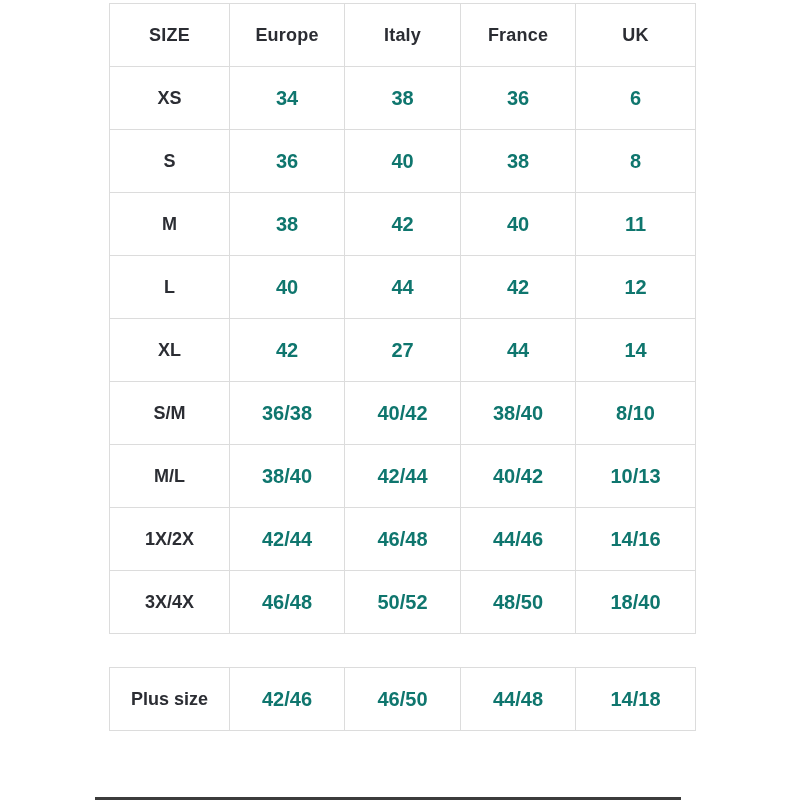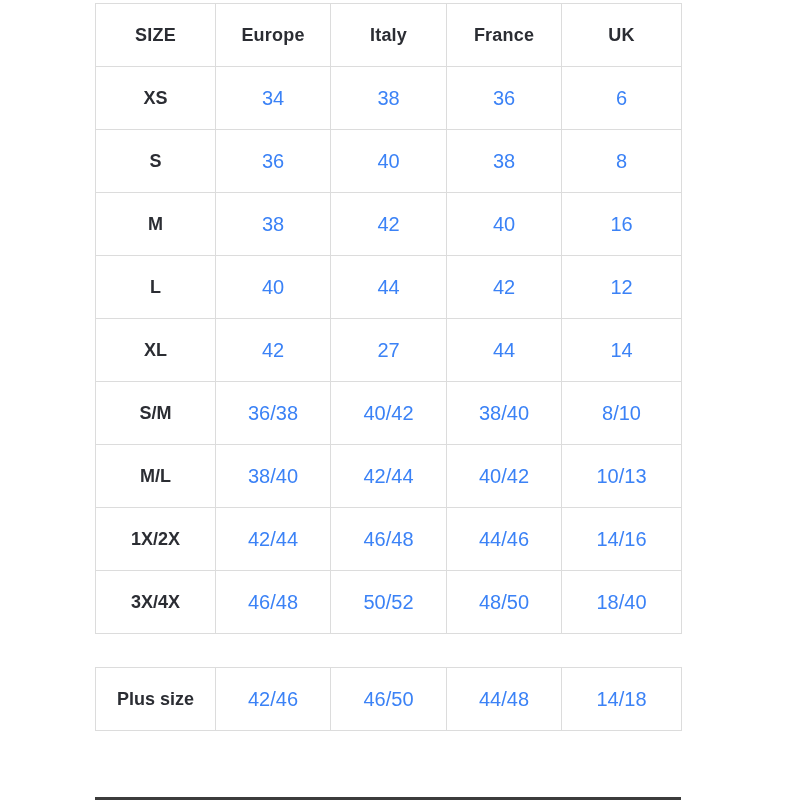--- a/index.html
+++ b/index.html
@@ -10,21 +10,21 @@
   }
   .page {
     position: relative;
     width: 800px;
     height: 800px;
     background: #ffffff;
     overflow: hidden;
   }
   table.size-table {
     position: absolute;
-    left: 95px;
+    left: 109px;
     border-collapse: collapse;
     table-layout: fixed;
     width: 586px;
     background: #ffffff;
   }
   #main-table { top: 3px; }
   #special-table { top: 667px; }
   table.size-table th,
   table.size-table td {
     border: 1px solid #dcdcdc;
@@ -40,23 +40,23 @@
     font-size: 18px;
     color: #2b2d33;
     letter-spacing: 0.2px;
   }
   td.size-cell {
     font-weight: bold;
     font-size: 18px;
     color: #2b2d33;
   }
   td.value-cell {
-    font-weight: normal;
+    font-weight: bold;
     font-size: 20px;
-    color: #3b82f6;
+    color: #0f766e;
   }
   .bottom-bar {
     position: absolute;
     left: 95px;
     top: 797px;
     width: 586px;
     height: 3px;
     background: #3c3c3c;
   }
 </style>
@@ -95,21 +95,21 @@
           <td class="value-cell">36</td>
           <td class="value-cell">40</td>
           <td class="value-cell">38</td>
           <td class="value-cell">8</td>
         </tr>
         <tr>
           <td class="size-cell">M</td>
           <td class="value-cell">38</td>
           <td class="value-cell">42</td>
           <td class="value-cell">40</td>
-          <td class="value-cell">16</td>
+          <td class="value-cell">11</td>
         </tr>
         <tr>
           <td class="size-cell">L</td>
           <td class="value-cell">40</td>
           <td class="value-cell">44</td>
           <td class="value-cell">42</td>
           <td class="value-cell">12</td>
         </tr>
         <tr>
           <td class="size-cell">XL</td>

